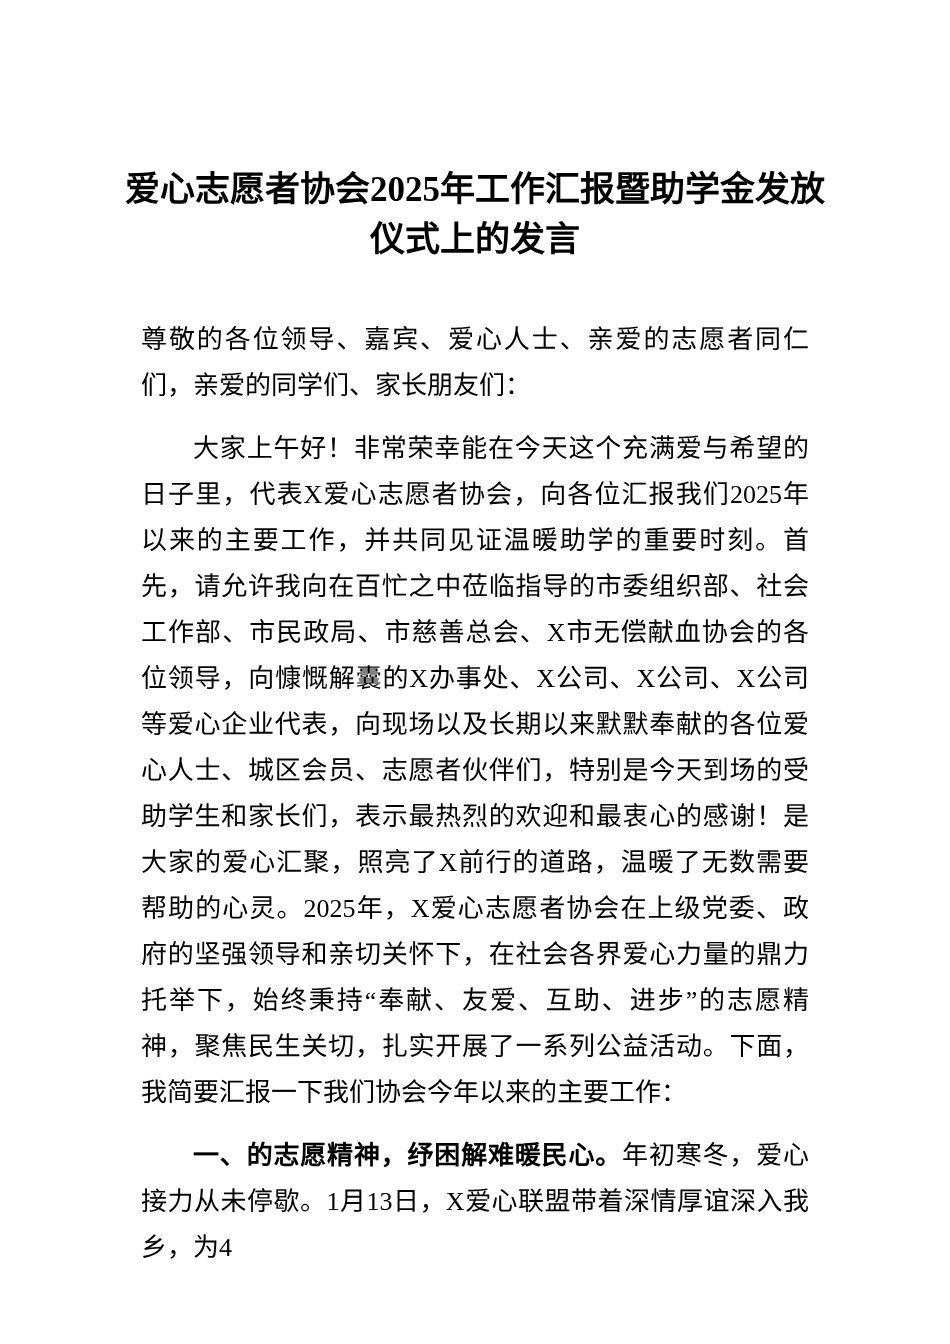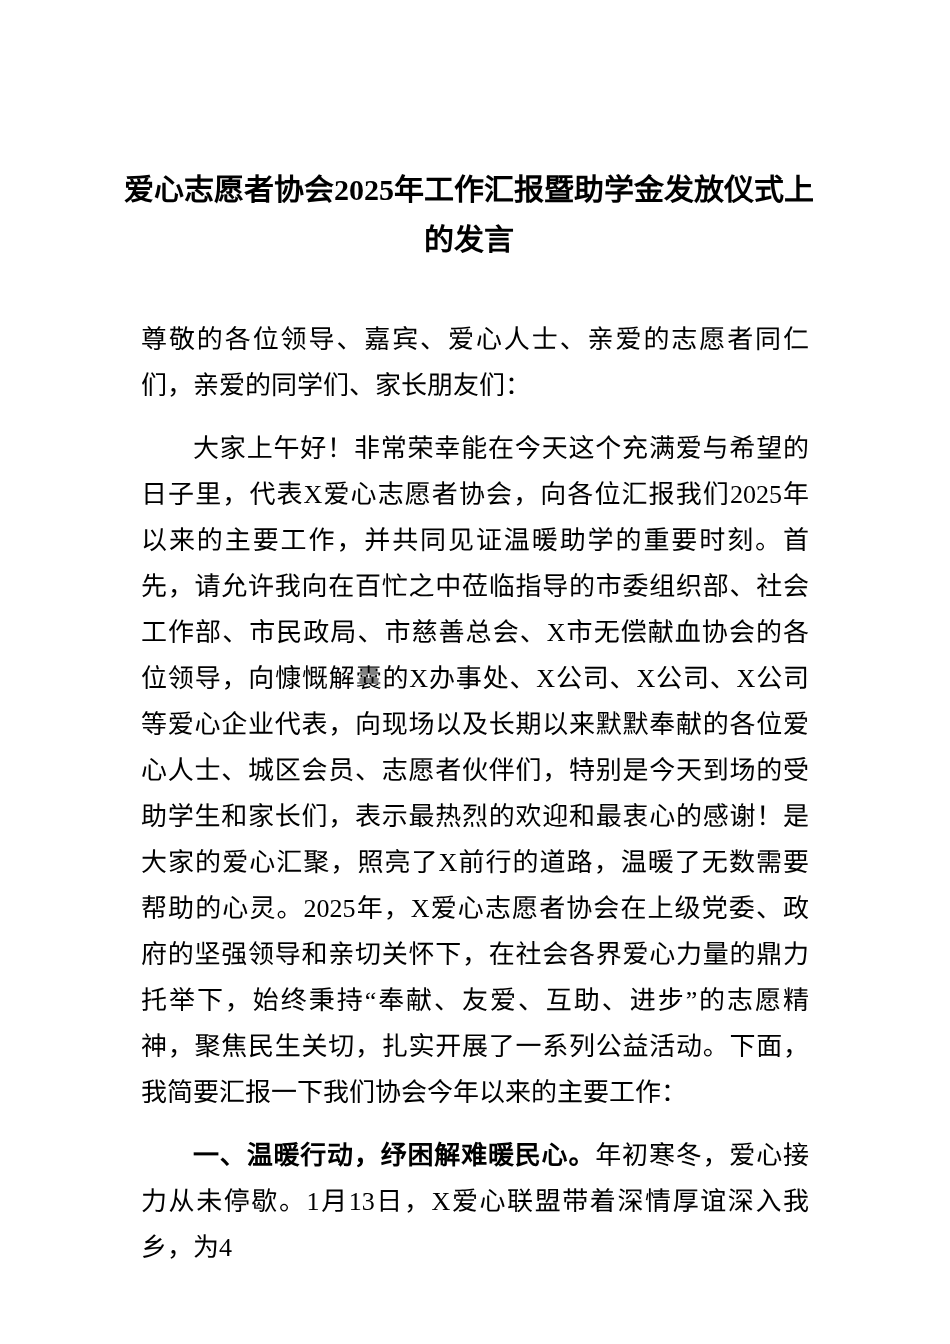--- a/index.html
+++ b/index.html
@@ -16,22 +16,22 @@
     box-sizing: border-box;
     width: 950px;
     height: 1344px;
     background: #ffffff;
     color: #000000;
     padding: 165px 124px 0 124px;
     
     font-family: "Liberation Serif", "DejaVu Serif", sans-serif;
   }
   .doc-title {
-    margin: 0 12px 52px 0;
-    font-size: 30px;
+    margin: 0 0 52px 0;
+    font-size: 35px;
     line-height: 50px;
     font-weight: 700;
     text-align: center;
   }
   .para {
     margin: 17px;
     font-size: 26px;
     line-height: 46px;
     text-align: justify;
     text-justify: inter-character;
@@ -47,15 +47,15 @@
 <body>
 
 <div class="page">
 
   <h1 class="doc-title">爱心志愿者协会2025年工作汇报暨助学金发放仪式上的发言</h1>
 
   <p class="para"><span>尊敬的各位领导、嘉宾、爱心人士、亲爱的志愿者同仁们，亲爱的同学们、家长朋友们：</span></p>
 
   <p class="para indent"><span>大家上午好！非常荣幸能在今天这个充满爱与希望的日子里，代表X爱心志愿者协会，向各位汇报我们2025年以来的主要工作，并共同见证温暖助学的重要时刻。首先，请允许我向在百忙之中莅临指导的市委组织部、社会工作部、市民政局、市慈善总会、X市无偿献血协会的各位领导，向慷慨解囊的X办事处、X公司、X公司、X公司等爱心企业代表，向现场以及长期以来默默奉献的各位爱心人士、城区会员、志愿者伙伴们，特别是今天到场的受助学生和家长们，表示最热烈的欢迎和最衷心的感谢！是大家的爱心汇聚，照亮了X前行的道路，温暖了无数需要帮助的心灵。2025年，X爱心志愿者协会在上级党委、政府的坚强领导和亲切关怀下，在社会各界爱心力量的鼎力托举下，始终秉持“奉献、友爱、互助、进步”的志愿精神，聚焦民生关切，扎实开展了一系列公益活动。下面，我简要汇报一下我们协会今年以来的主要工作：</span></p>
 
-  <p class="para indent"><b class="lead">一、温暖行动，纾困解难暖民心。</b><span>年初寒冬，爱心接力从未停歇。1月13日，X爱心联盟带着深情厚谊深入我乡，为4</span></p>
+  <p class="para indent"><b class="lead">一、的志愿精神，纾困解难暖民心。</b><span>年初寒冬，爱心接力从未停歇。1月13日，X爱心联盟带着深情厚谊深入我乡，为4</span></p>
 
 </div>
 
 </body></html>

